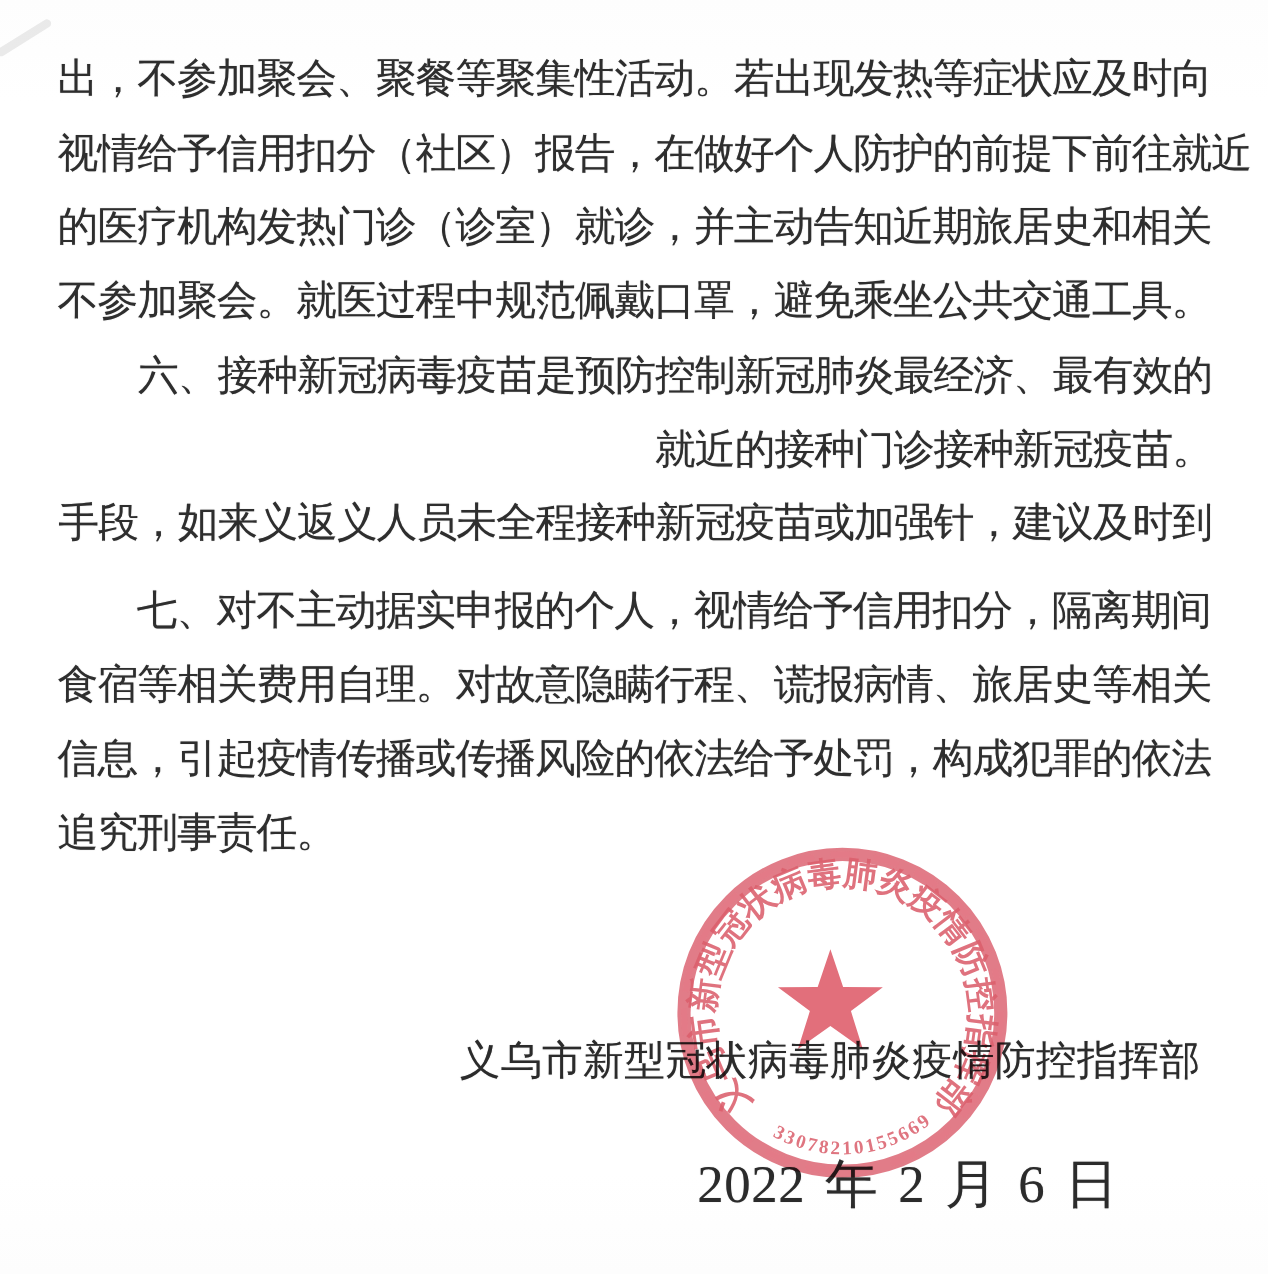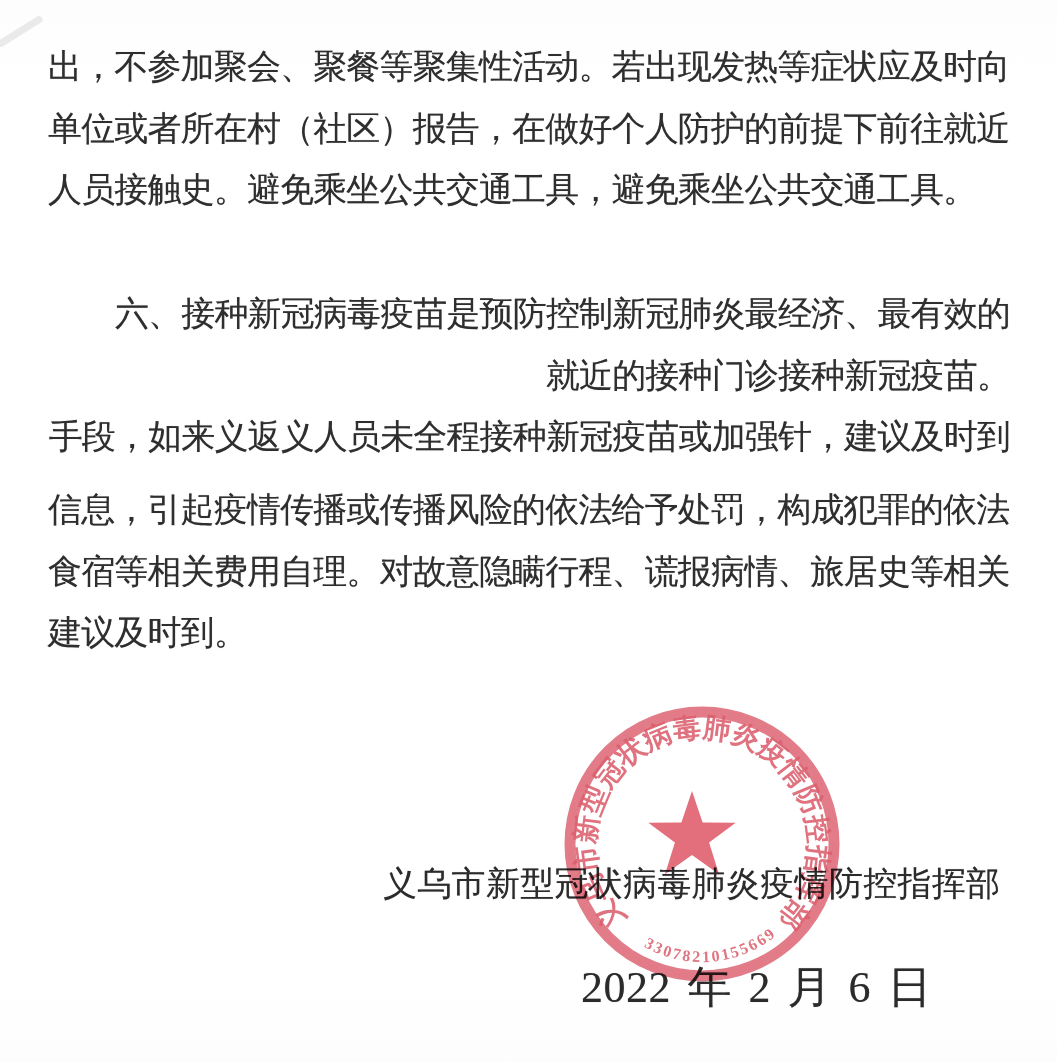--- a/index.html
+++ b/index.html
@@ -82,34 +82,36 @@
 </style>
 </head>
 <body>
 
 <div class="page">
 
   <div class="scan-artifact"></div>
 
   <div class="para" id="para-1">
     <div class="line">出，不参加聚会、聚餐等聚集性活动。若出现发热等症状应及时向</div>
-    <div class="line">单位或者所在村（社区）报告，在做好个人防护的前提下前往就近</div>
-    <div class="line">人员接触史。避免乘坐公共交通工具，避免乘坐公共交通工具。</div>
+    <div class="line">视情给予信用扣分（社区）报告，在做好个人防护的前提下前往就近</div>
+    <div class="line">的医疗机构发热门诊（诊室）就诊，并主动告知近期旅居史和相关</div>
+    <div class="line">不参加聚会。就医过程中规范佩戴口罩，避免乘坐公共交通工具。</div>
   </div>
 
   <div class="para" id="para-2">
     <div class="line indent">六、接种新冠病毒疫苗是预防控制新冠肺炎最经济、最有效的</div>
     <div class="line">就近的接种门诊接种新冠疫苗。</div>
     <div class="line">手段，如来义返义人员未全程接种新冠疫苗或加强针，建议及时到</div>
   </div>
 
   <div class="para" id="para-3">
+    <div class="line indent">七、对不主动据实申报的个人，视情给予信用扣分，隔离期间</div>
+    <div class="line">食宿等相关费用自理。对故意隐瞒行程、谎报病情、旅居史等相关</div>
     <div class="line">信息，引起疫情传播或传播风险的依法给予处罚，构成犯罪的依法</div>
-    <div class="line">食宿等相关费用自理。对故意隐瞒行程、谎报病情、旅居史等相关</div>
-    <div class="line">建议及时到。</div>
+    <div class="line">追究刑事责任。</div>
   </div>
 
   <div class="signature">义乌市新型冠状病毒肺炎疫情防控指挥部</div>
 
   <div class="date">2022 年 2 月 6 日</div>
 
   <svg class="seal" viewBox="0 0 300 300" xmlns="http://www.w3.org/2000/svg">
     <defs>
       <path id="seal-arc-top" d="M 74.3 225.7 A 107 107 0 1 1 225.7 225.7" fill="none"></path>
       <path id="seal-arc-bottom" d="M 47.8 209 A 118 118 0 0 0 252.2 209" fill="none"></path>

